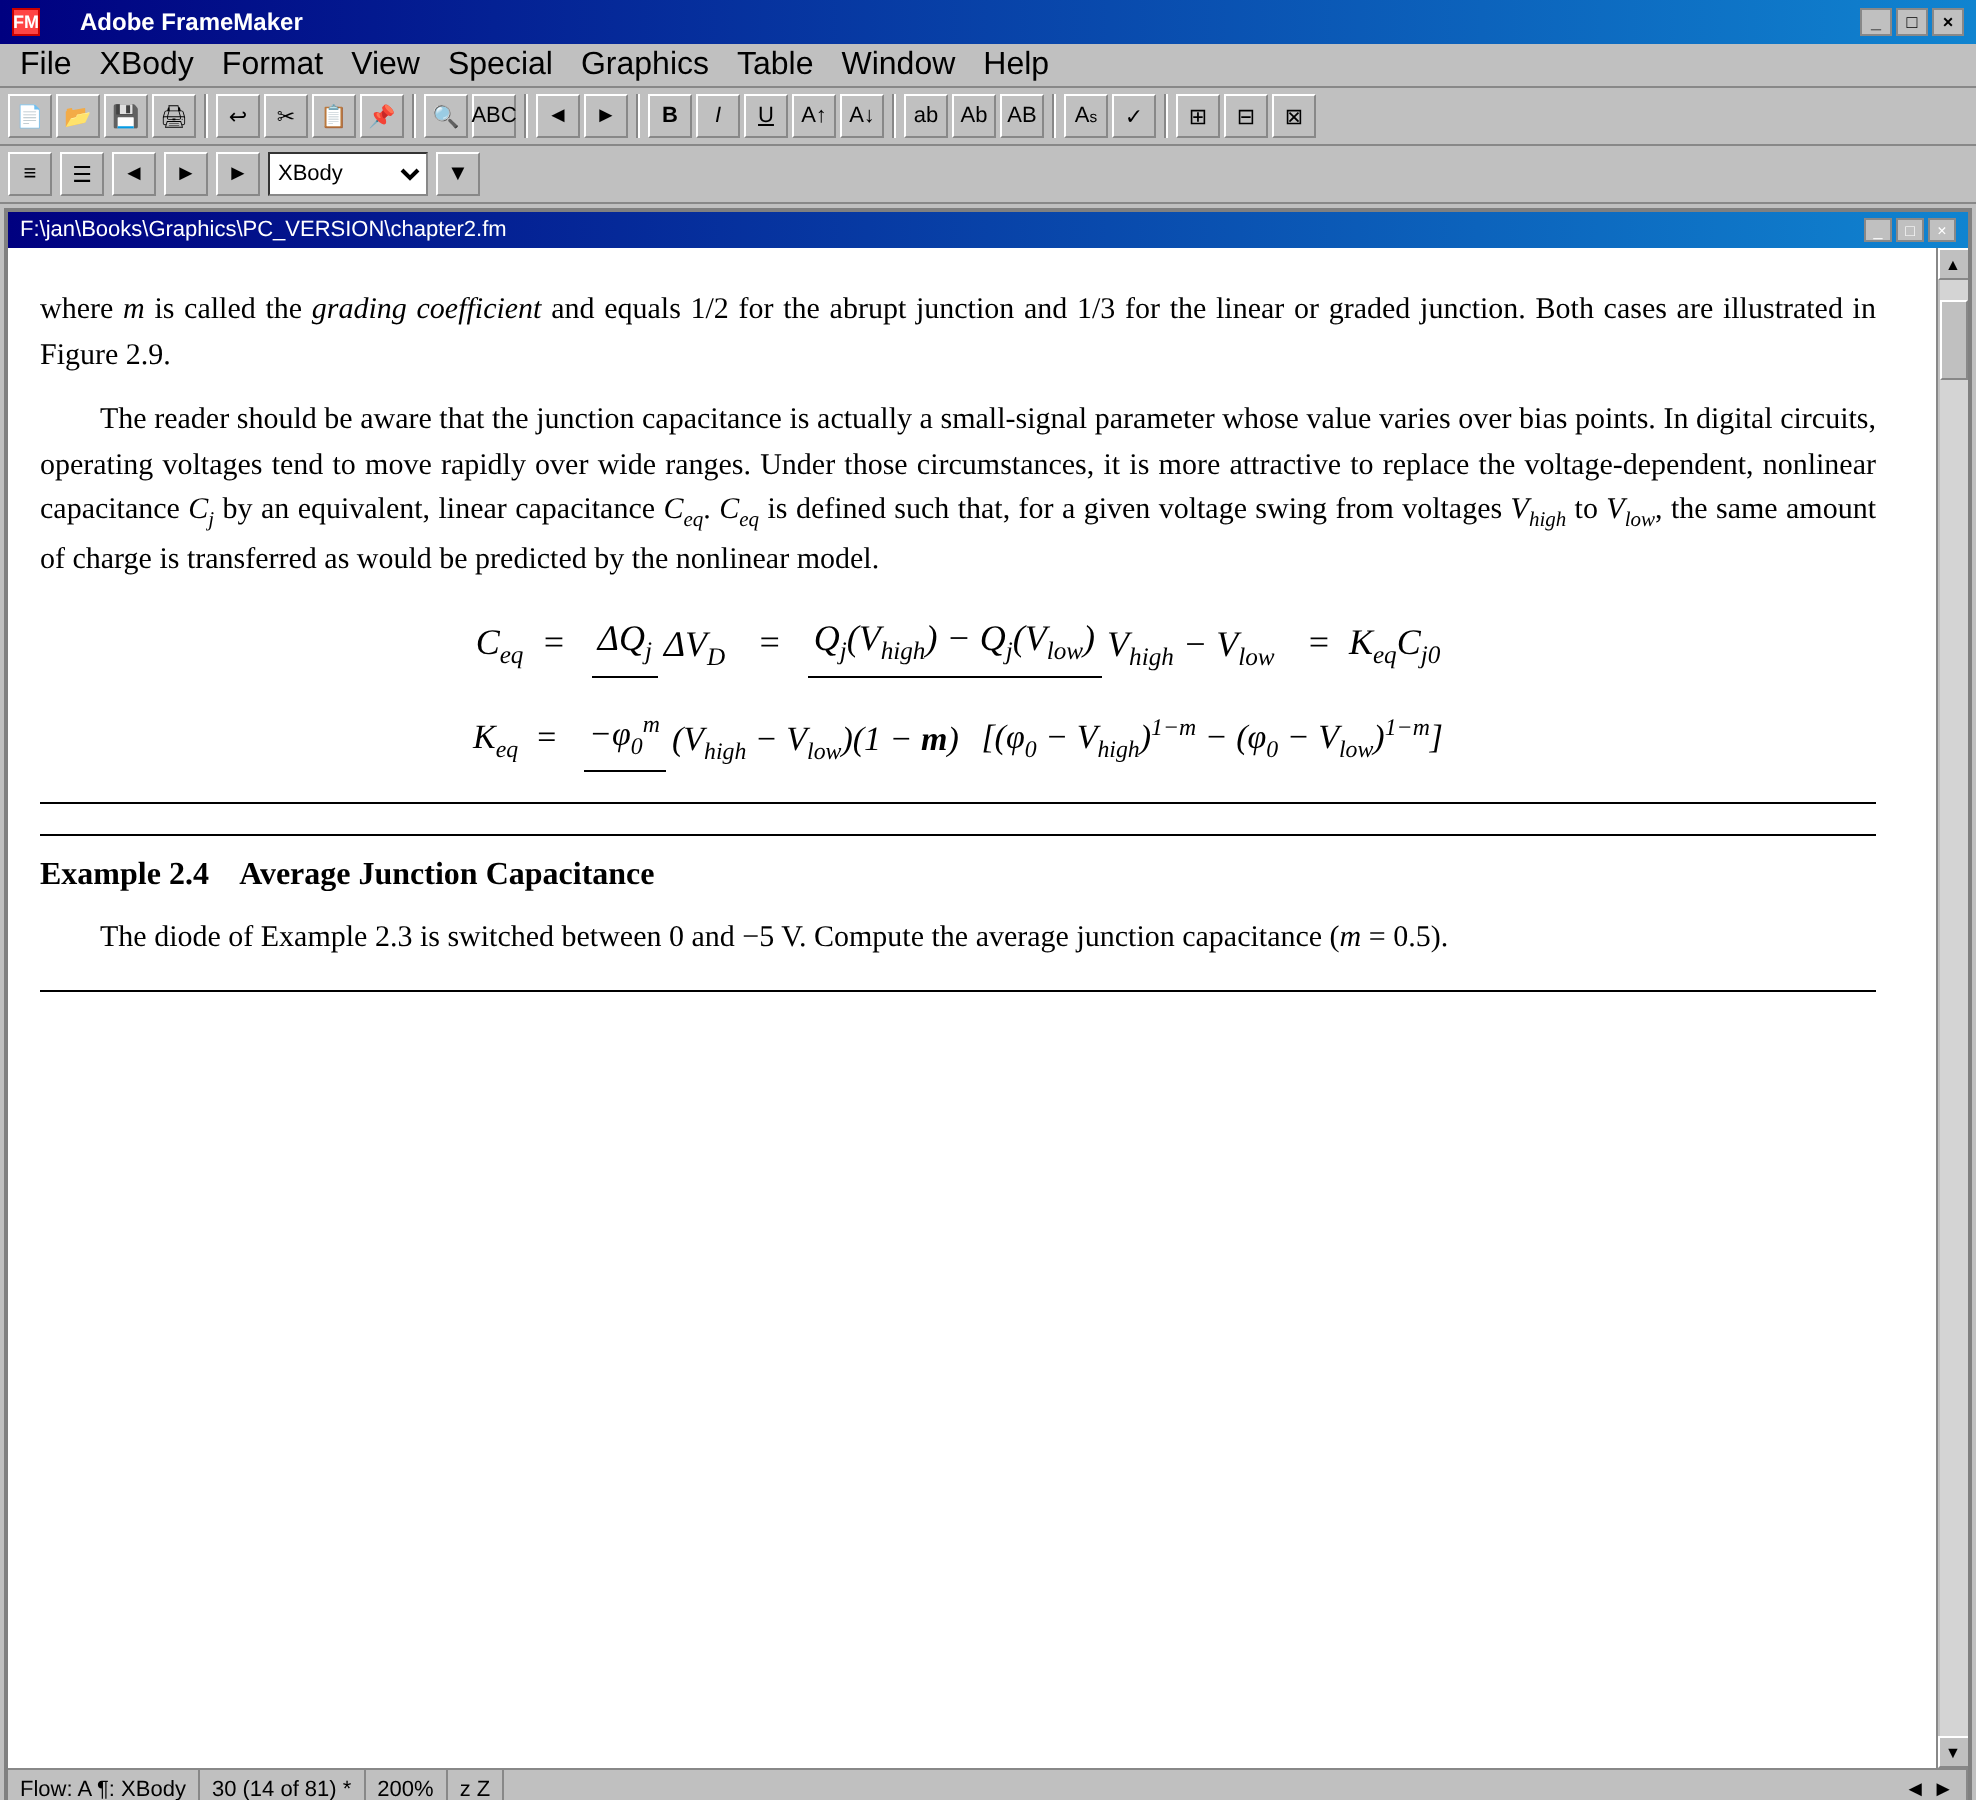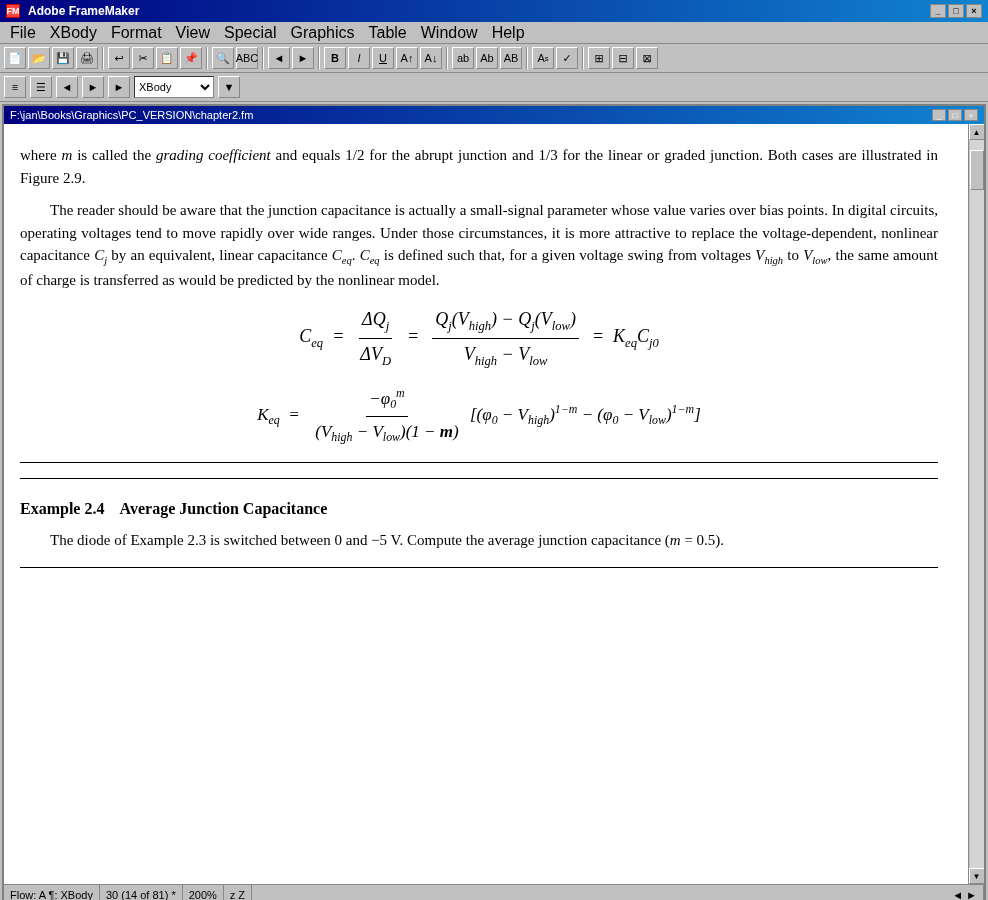--- a/index.html
+++ b/index.html
@@ -11,21 +11,21 @@
       color: white;
       font-family: 'Arial', sans-serif;
       font-size: 12px;
       font-weight: bold;
       padding: 3px 6px;
       display: flex;
       align-items: center;
       justify-content: space-between;
       height: 22px;
     }
-    .title-bar-left { display: flex; gap: 8px; }
+    .title-bar-left { display: flex; gap: 20px; }
     .title-bar-icon { width: 14px; height: 14px; background: #ff4444; border: 1px solid #cc0000; font-size: 9px; display: flex; align-items: center; justify-content: center; color: white; font-weight: bold; }
     .title-bar-buttons { display: flex; gap: 2px; }
     .title-btn {
       width: 16px; height: 14px; background: #c0c0c0; border: 1px solid #888;
       font-size: 9px; display: flex; align-items: center; justify-content: center;
       cursor: pointer; font-family: 'Arial', sans-serif; color: #000;
     }
 
     
     .menu-bar {
@@ -157,21 +157,21 @@
       display: flex;
       align-items: center;
     }
 
     
     .text-block { text-align: justify; margin-bottom: 10px; }
     .italic { font-style: italic; }
     .example-heading {
       font-weight: bold;
       font-size: 16px;
-      margin-top: 10px;
+      margin-top: 0;
       margin-bottom: 8px;
     }
     .section-heading {
       font-weight: bold;
       font-size: 18px;
       margin-top: 20px;
     }
     .divider {
       border: none;
       border-top: 1px solid #000;
@@ -188,21 +188,21 @@
     
     .math-formula {
       font-family: 'Times New Roman', Times, serif;
       font-style: italic;
       font-size: 16px;
       margin: 15px 0;
       text-align: center;
     }
     .math-frac {
       display: inline-flex;
-      flex-direction: column;
+      flex-direction: row;
       align-items: center;
       vertical-align: middle;
       margin: 0 4px;
       font-family: Liberation Serif, serif;
     }
     .math-num {
       border-bottom: 1px solid black;
       padding: 0 3px 2px 3px;
       text-align: center;
     }

